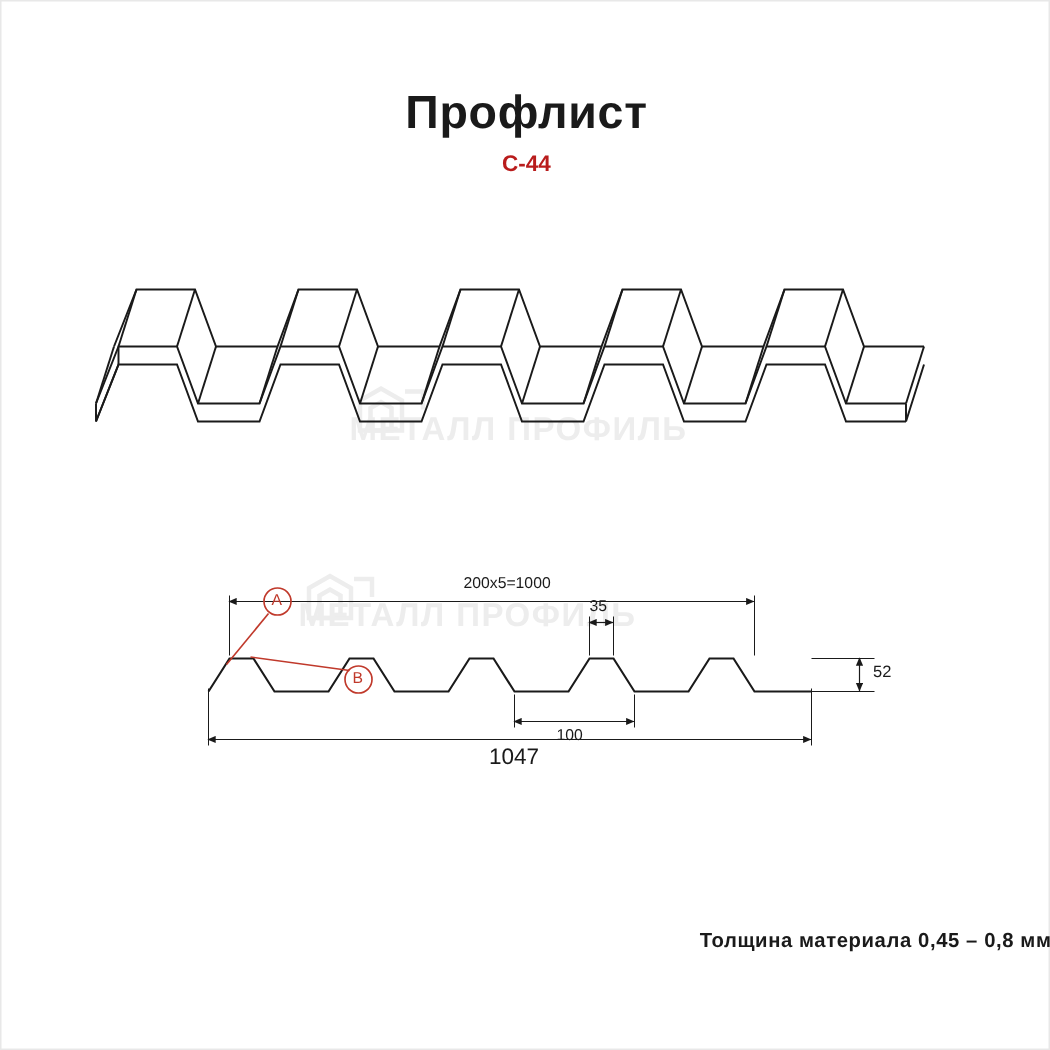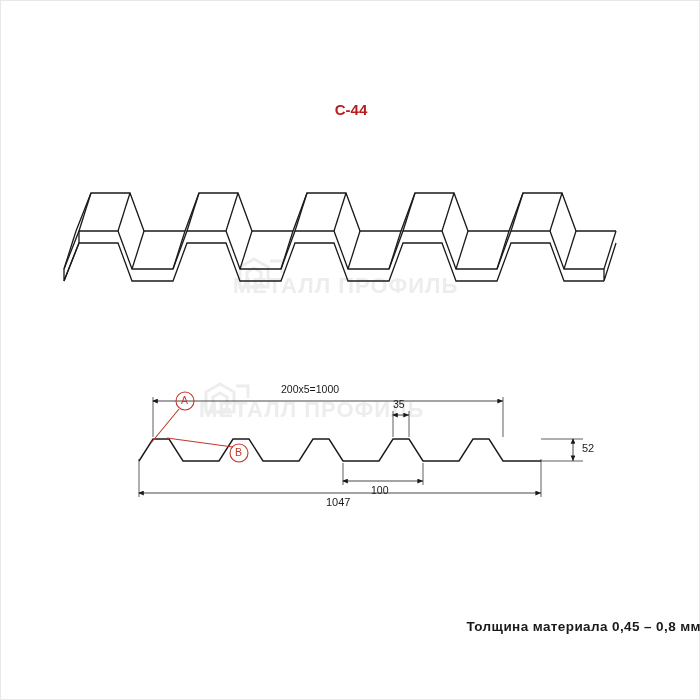--- a/index.html
+++ b/index.html
@@ -85,20 +85,21 @@
   }
   .wm-logo1 { top: 256px; left: 237px; }
   .wm-logo2 { top: 381px; left: 203px; }
   svg { display: block; overflow: visible; }
 </style>
 </head>
 <body>
 
 <div class="page">
 
+  <div class="title">Профлист</div>
   <div class="subtitle">С-44</div>
 
   <div class="wm-logo wm-logo1">
     <svg width="46" height="34" viewBox="0 0 46 34">
       <path d="M2 30 L2 10 L16 2 L30 10 L30 30 Z" fill="none" stroke="#ededed" stroke-width="3"></path>
       <path d="M9 30 L9 15 L16 11 L23 15 L23 30 Z" fill="none" stroke="#ededed" stroke-width="3"></path>
       <path d="M32 4 L44 4 L44 16" fill="none" stroke="#ededed" stroke-width="3"></path>
     </svg>
   </div>
   <div class="wm wm1">МЕТАЛЛ ПРОФИЛЬ</div>
@@ -195,24 +196,24 @@
 
       <g stroke="#c0392b" stroke-width="1.1" fill="none">
         <circle cx="64" cy="20" r="9"></circle>
         <path d="M58 28 L30 62"></path>
         <circle cx="118" cy="72" r="9"></circle>
         <path d="M112 66 L46 57"></path>
       </g>
     </svg>
 
     <div style="position:absolute; left:0; top:0; width:480px; height:140px;">
-      <div style="position:absolute; left:160px; top:2px; font-size:10.5px;">200x5=1000</div>
+      <div style="position:absolute; left:188px; top:2px; font-size:10.5px;">200x5=1000</div>
       <div style="position:absolute; left:272px; top:17px; font-size:10.5px;">35</div>
       <div style="position:absolute; left:250px; top:103px; font-size:10.5px;">100</div>
-      <div style="position:absolute; left:205px; top:115px; font-size:11px;">1047</div>
+      <div style="position:absolute; left:205px; top:115px; font-size:15px;">1047</div>
       <div style="position:absolute; left:461px; top:61px; font-size:11px;">52</div>
       <div style="position:absolute; left:60px; top:13px; font-size:10.5px; color:#c0392b;">A</div>
       <div style="position:absolute; left:114px; top:65px; font-size:10.5px; color:#c0392b;">B</div>
     </div>
   </div>
 
   <div class="footer-note">Толщина материала 0,45 – 0,8 мм</div>
 
 </div>
 

